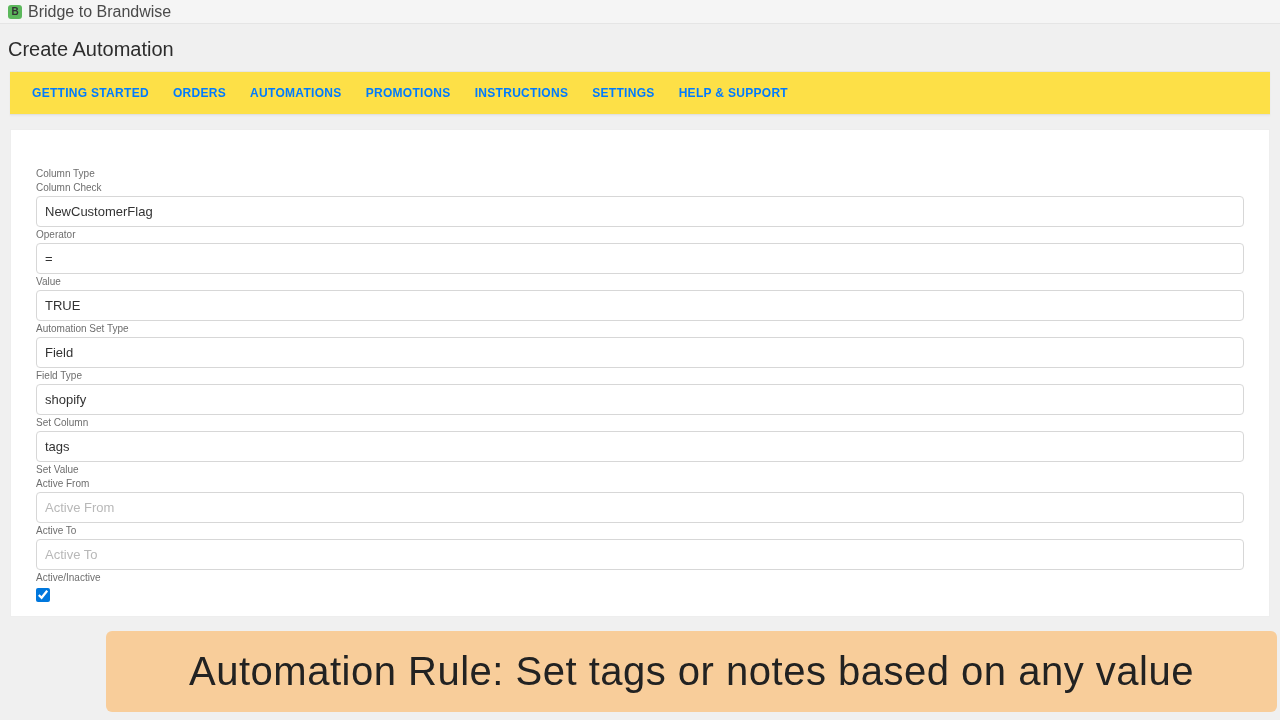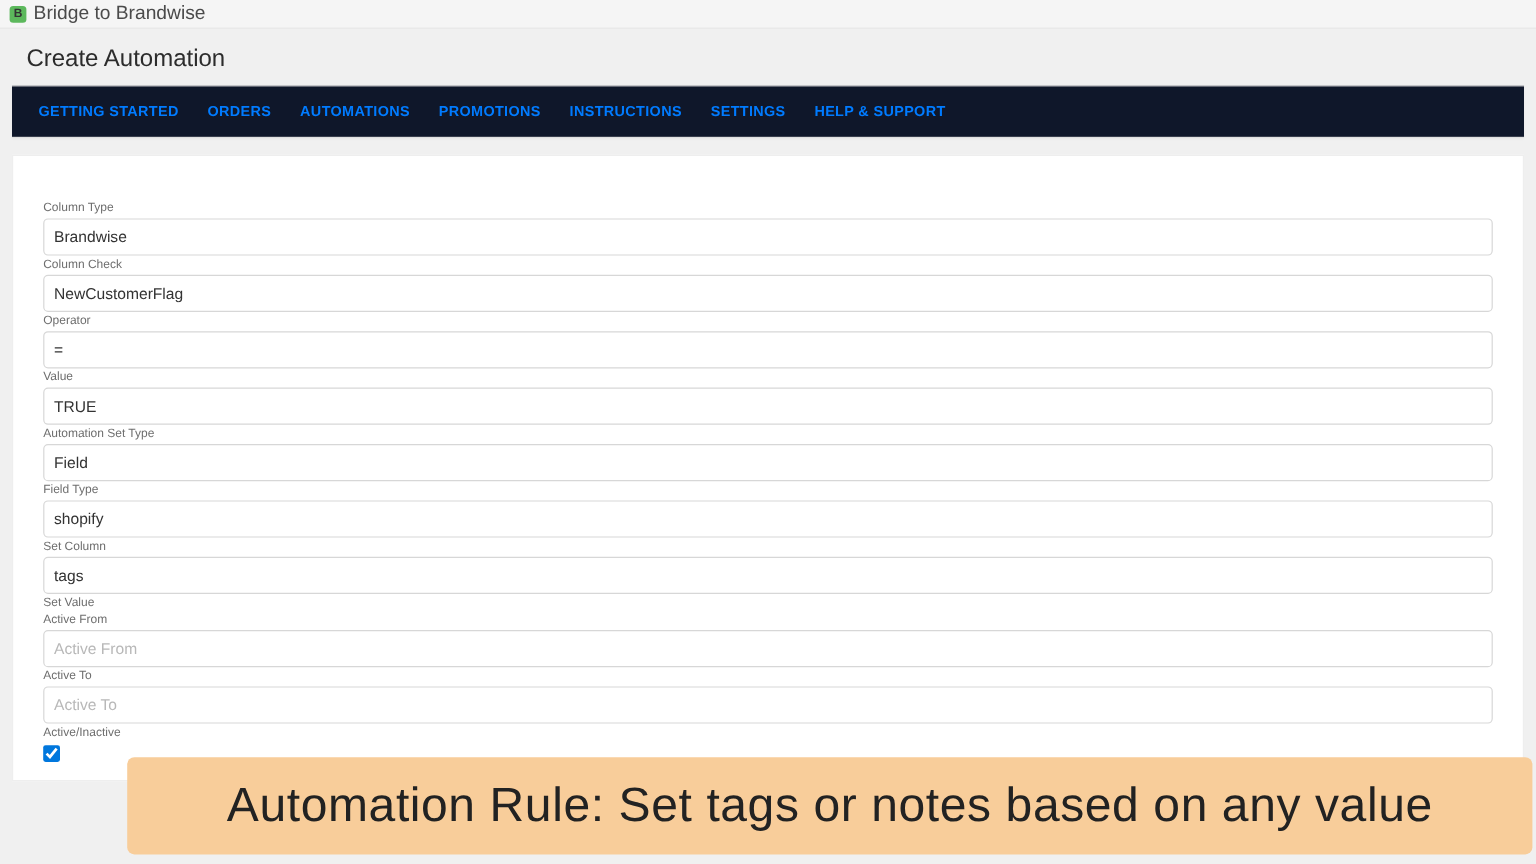--- a/index.html
+++ b/index.html
@@ -30,28 +30,28 @@
   justify-content: center;
   color: #333;
   font-size: 10px;
   font-weight: bold;
 }
 .app-header .title {
   font-size: 16px;
   color: #4a4a4a;
 }
 .page-title {
-  padding: 14px 22px 10px;
+  padding: 14px 8px 10px;
   font-size: 20px;
   font-weight: 400;
   color: #2c2c2c;
   background: #f0f0f0;
 }
 .tabs-bar {
-  background: #0f172a;
+  background: #fde047;
   border-top: 1px solid #e5e5e5;
   border-bottom: 1px solid #e0e0e0;
   padding: 0 22px;
   display: flex;
   gap: 24px;
   margin: 0 10px;
   box-shadow: 0 1px 2px rgba(0,0,0,0.04);
 }
 .tab {
   font-size: 12px;
@@ -127,21 +127,20 @@
   <div class="tab">PROMOTIONS</div>
   <div class="tab">INSTRUCTIONS</div>
   <div class="tab">SETTINGS</div>
   <div class="tab">HELP &amp; SUPPORT</div>
 </div>
 
 <div class="content-wrap">
 
   <div class="field-row">
     <div class="field-label">Column Type</div>
-    <input class="field-input" value="Brandwise" style="">
   </div>
 
   <div class="field-row">
     <div class="field-label">Column Check</div>
     <input class="field-input" value="NewCustomerFlag" style="">
   </div>
 
   <div class="field-row">
     <div class="field-label">Operator</div>
     <input class="field-input" value="=" style="">

